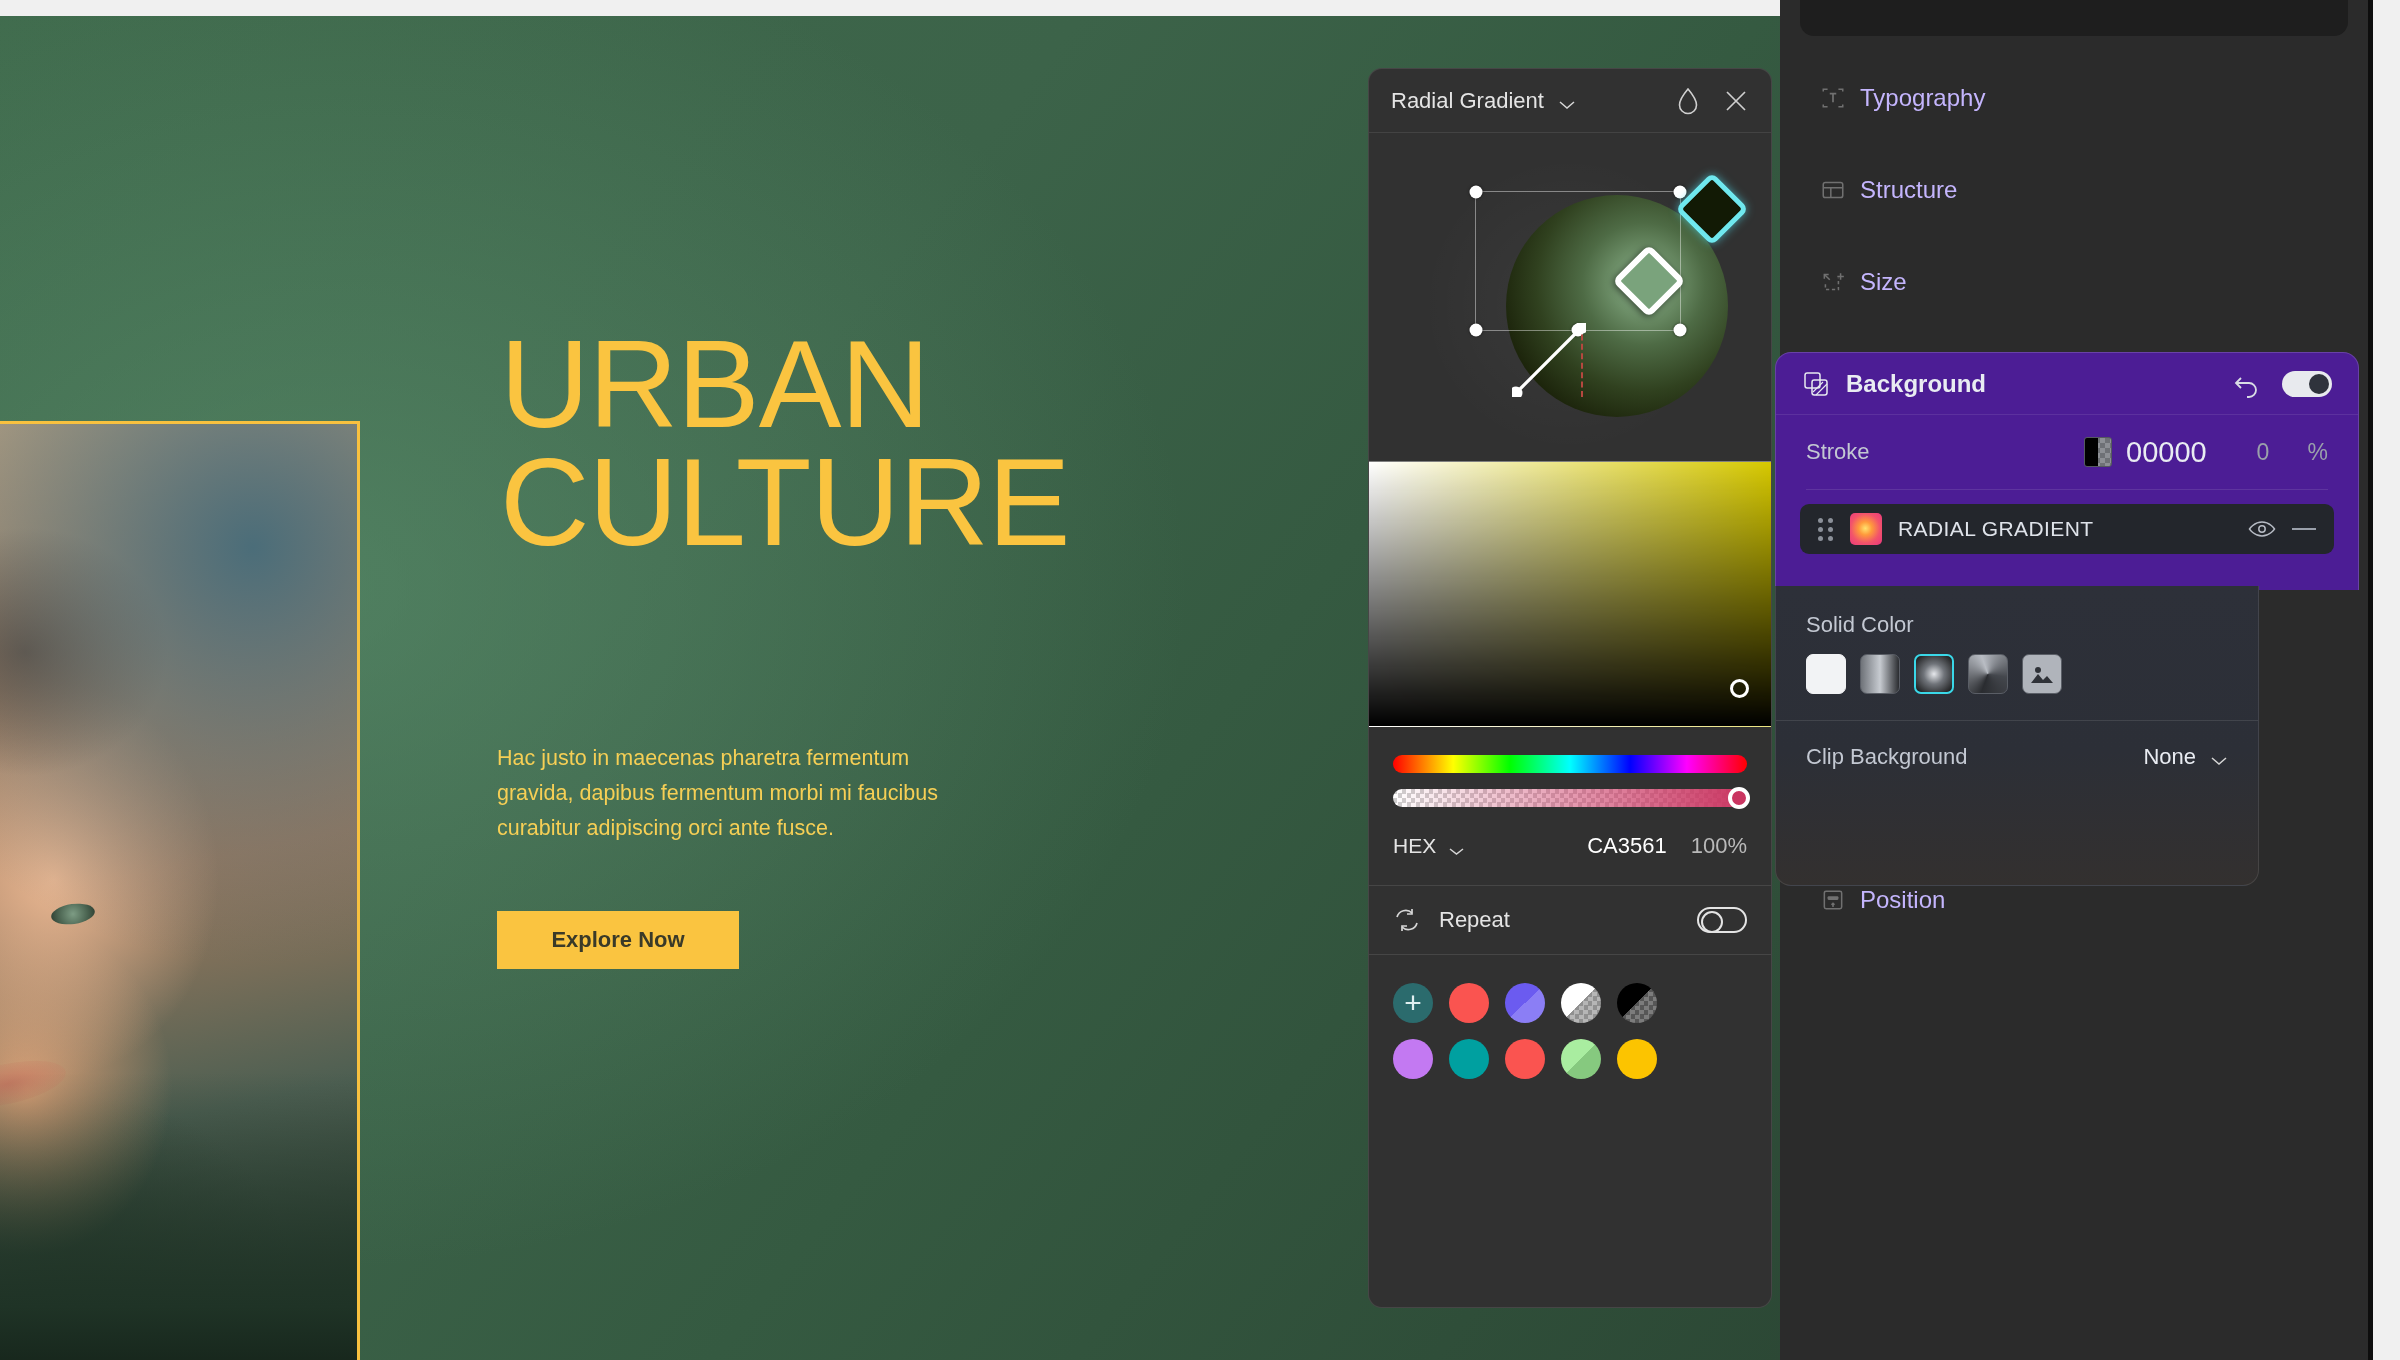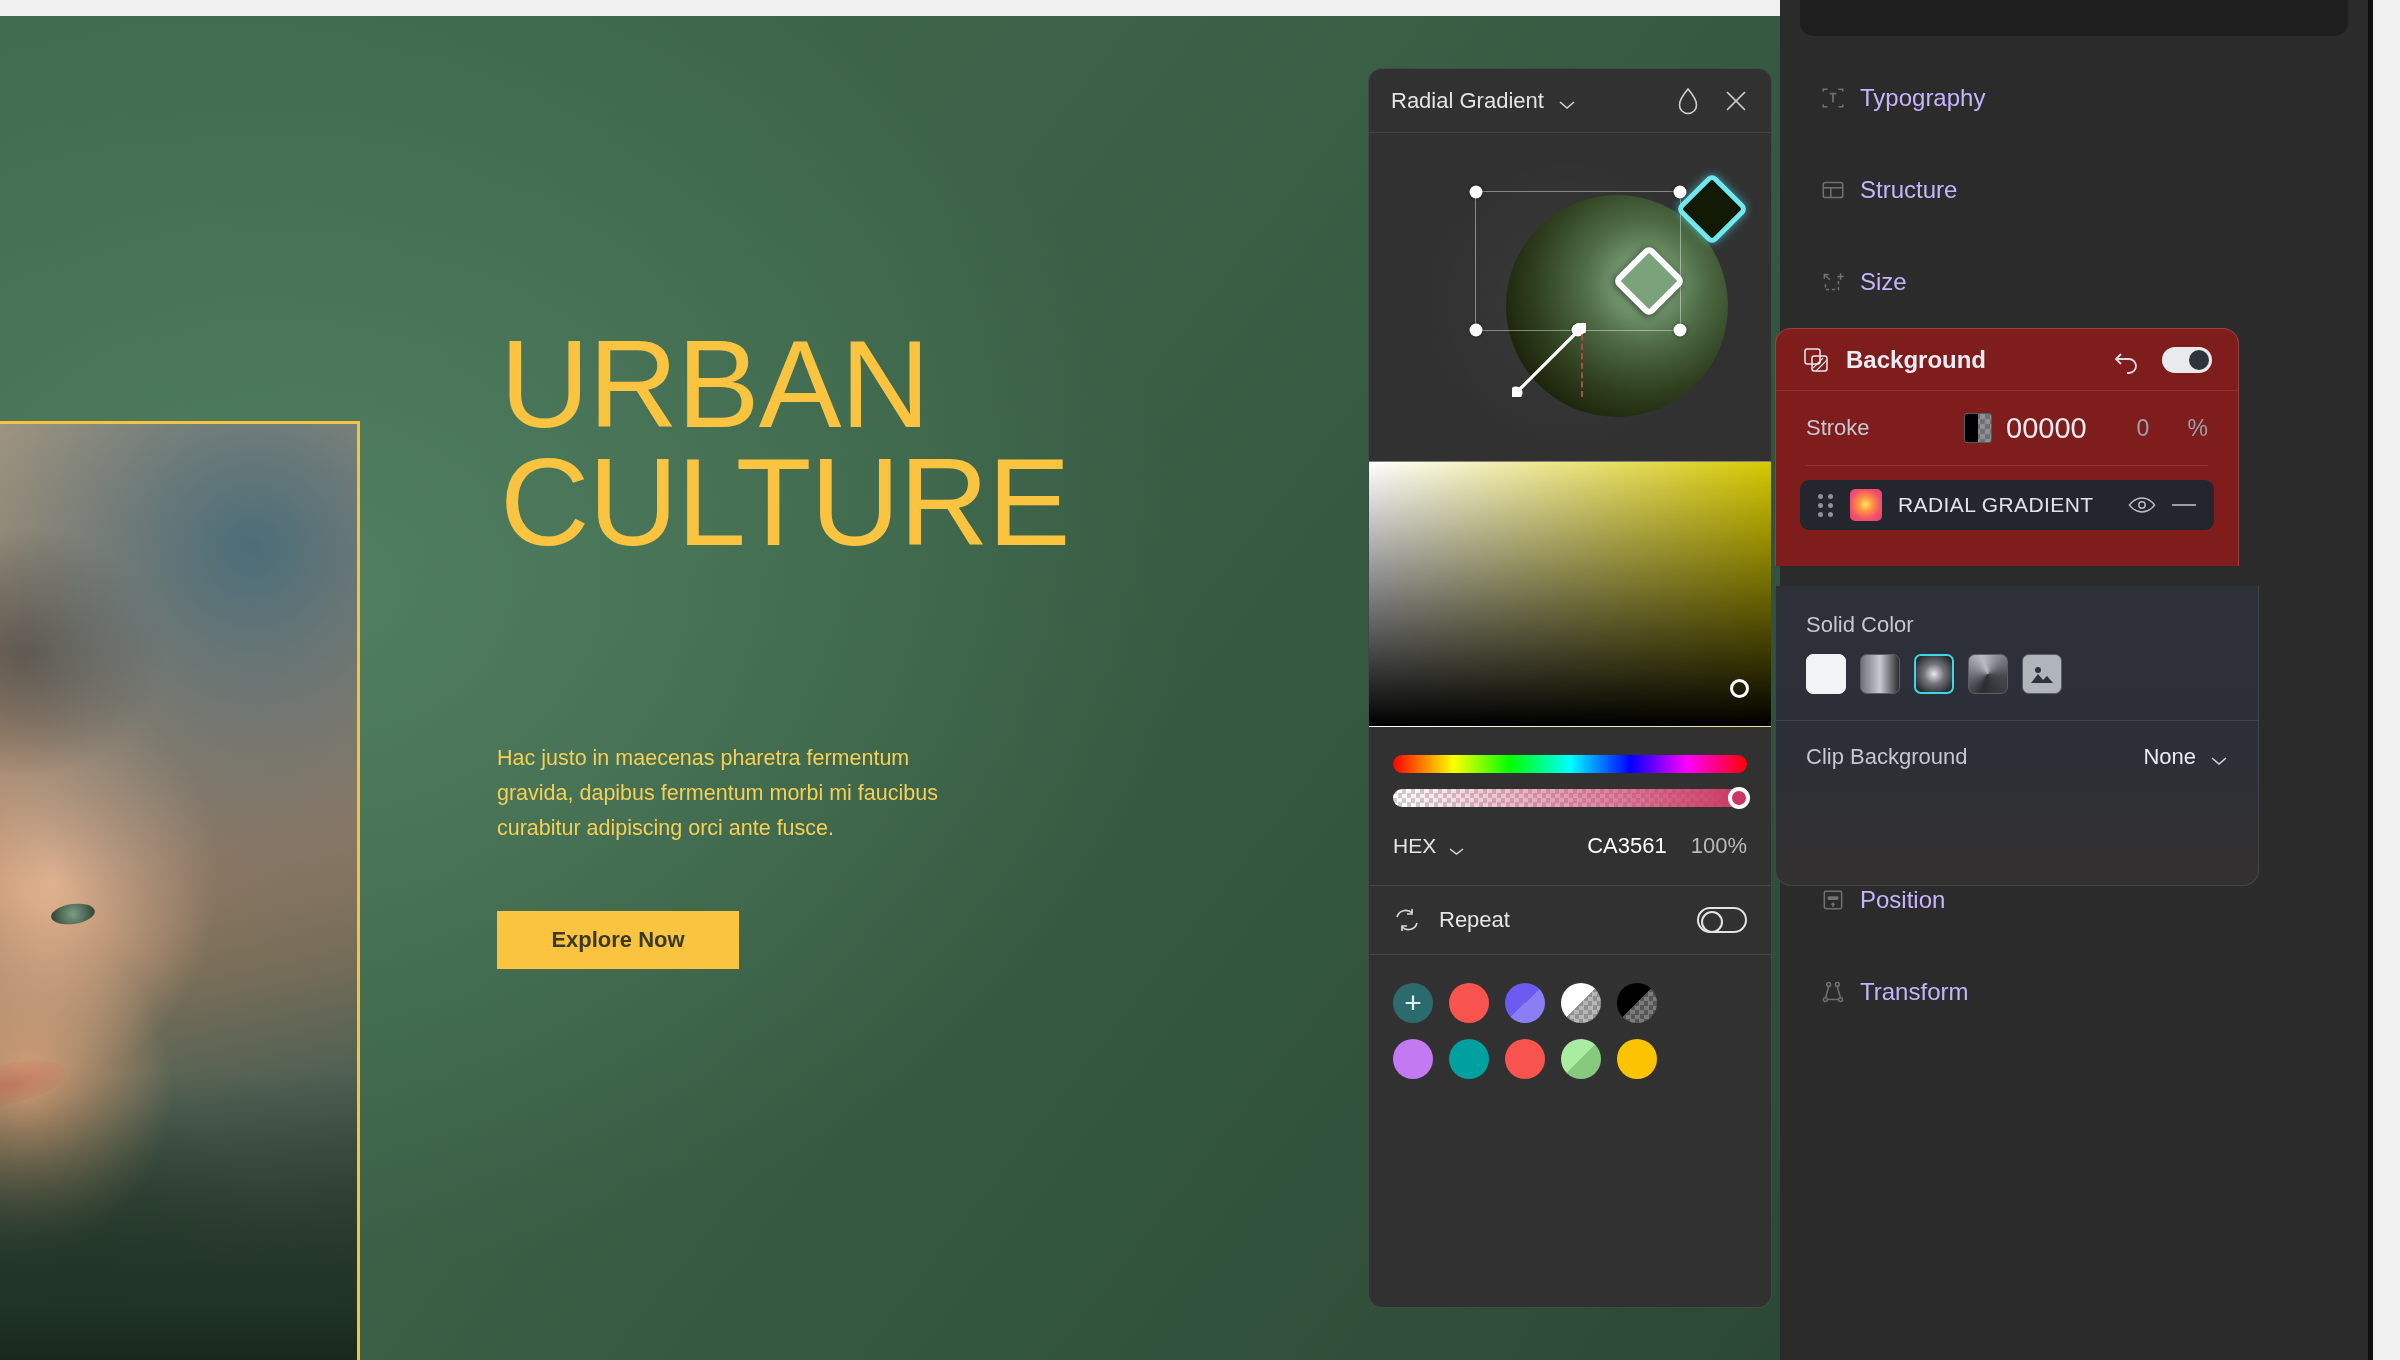--- a/index.html
+++ b/index.html
@@ -102,23 +102,23 @@
 
   .edge-strip {
     position: absolute; left: 2368px; top: 0;
     width: 32px; height: 1360px;
     background: #f0f0f0;
     border-left: 5px solid #0d0d0d;
   }
 
   
   .bg-panel {
-    position: absolute; left: 1775px; top: 328px;
-    width: 464px; height: 238px;
-    background: #7f1d1d;
+    position: absolute; left: 1775px; top: 352px;
+    width: 584px; height: 238px;
+    background: #4c1d95;
     border-radius: 16px 16px 0 0;
     border: 1px solid rgba(255,255,255,0.16);
     border-bottom: none;
     z-index: 30;
   }
   .bg-panel-body {
     position: absolute; left: 1775px; top: 586px;
     width: 484px; height: 300px;
     background: linear-gradient(180deg, #2d3039 0%, #2c2f37 55%, #33302f 100%);
     border-radius: 0 0 16px 16px;
@@ -442,32 +442,20 @@
         <span class="ico">
           <svg viewBox="0 0 24 24" fill="none" stroke="#8b8b8b" stroke-width="1.4">
             <rect x="4" y="4" width="16" height="16" rx="1.6"></rect>
             <rect x="7" y="8.5" width="10" height="3.4" rx="1" fill="#8b8b8b" stroke="none"></rect>
             <path d="M12 18.5v-3.4M10.6 16.4L12 15l1.4 1.4"></path>
           </svg>
         </span>
         <span>Position</span>
       </div>
 
-      <div class="prop-item">
-        <span class="ico">
-          <svg viewBox="0 0 24 24" fill="none" stroke="#8b8b8b" stroke-width="1.4">
-            <circle cx="8" cy="5" r="1.8"></circle>
-              <circle cx="16" cy="5" r="1.8"></circle>
-            <circle cx="5" cy="19" r="1.8"></circle>
-              <circle cx="19" cy="19" r="1.8"></circle>
-            <path d="M8 7c-1 4-2 8-3 10M16 7c1 4 2 8 3 10M7 19h10"></path>
-          </svg>
-        </span>
-        <span>Transform</span>
-      </div>
 
     </div>
   </div>
 
   <div class="edge-strip"></div>
 
   <div class="popup">
 
     <div class="pop-header">
       <span class="ptitle">Radial Gradient</span>

